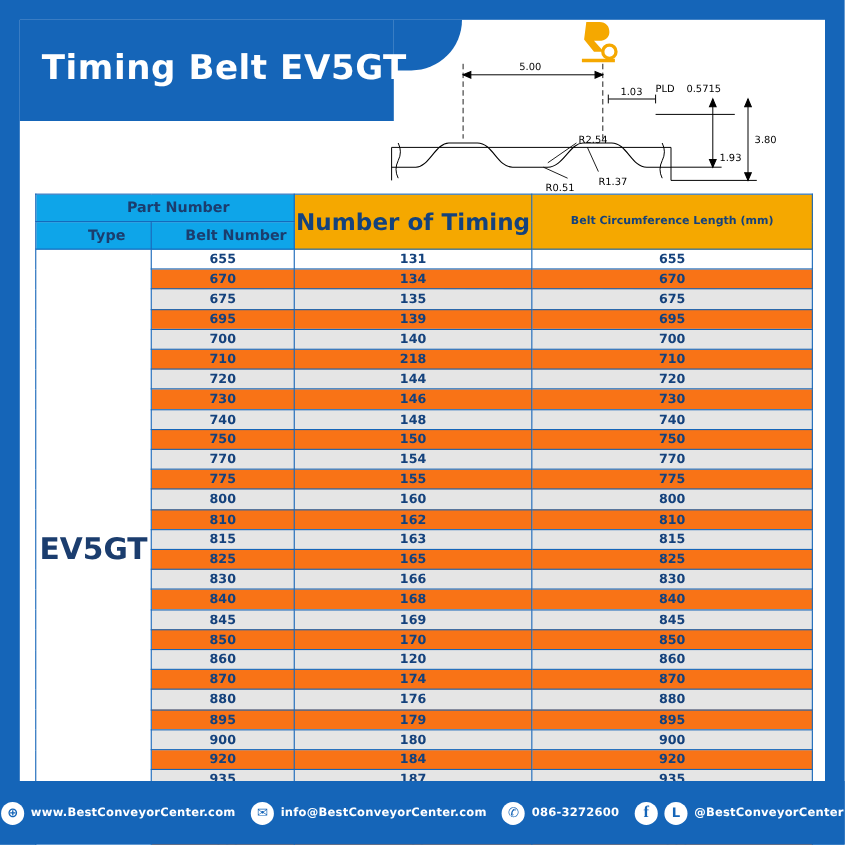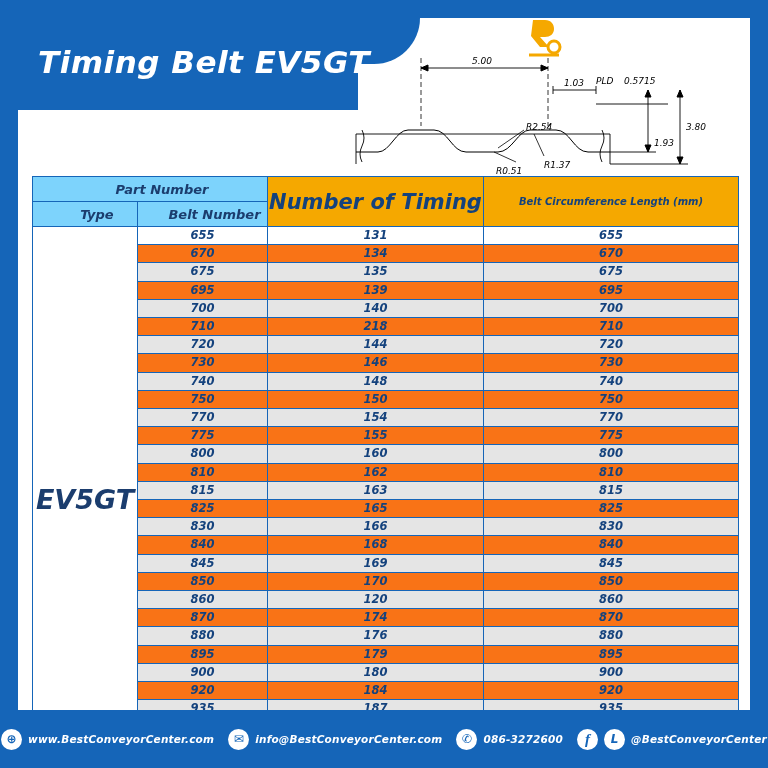--- a/index.html
+++ b/index.html
@@ -6,21 +6,20 @@
   body {
     width: 768px; height: 768px;
     font-family: "Liberation Sans", sans-serif;
     background: #ffffff;
     overflow: hidden;
     position: relative;
   }
   .page {
     position: absolute; inset: 0;
     background: #1565b8;
-    font-style: italic;
   }
   
   .card {
     position: absolute;
     left: 18px; top: 18px; right: 18px; bottom: 58px;
     background: #ffffff;
   }
   
   .banner {
     position: absolute;
@@ -104,21 +103,21 @@
     width: 100%;
     border-collapse: collapse;
     table-layout: fixed;
   }
   table.main td, table.main th {
     border: 1px solid #1565b8;
     text-align: center;
     font-family: "DejaVu Sans", sans-serif;
   }
   .hdr-orange {
-    background: #7dd3fc;
+    background: #0ea5e9;
     color: #1b3d6e;
     font-weight: bold;
     font-size: 13px;
     height: 25px;
     padding-left: 24px;
   }
   .hdr-big {
     background: #f5a800;
     color: #14427d;
     font-weight: bold;

